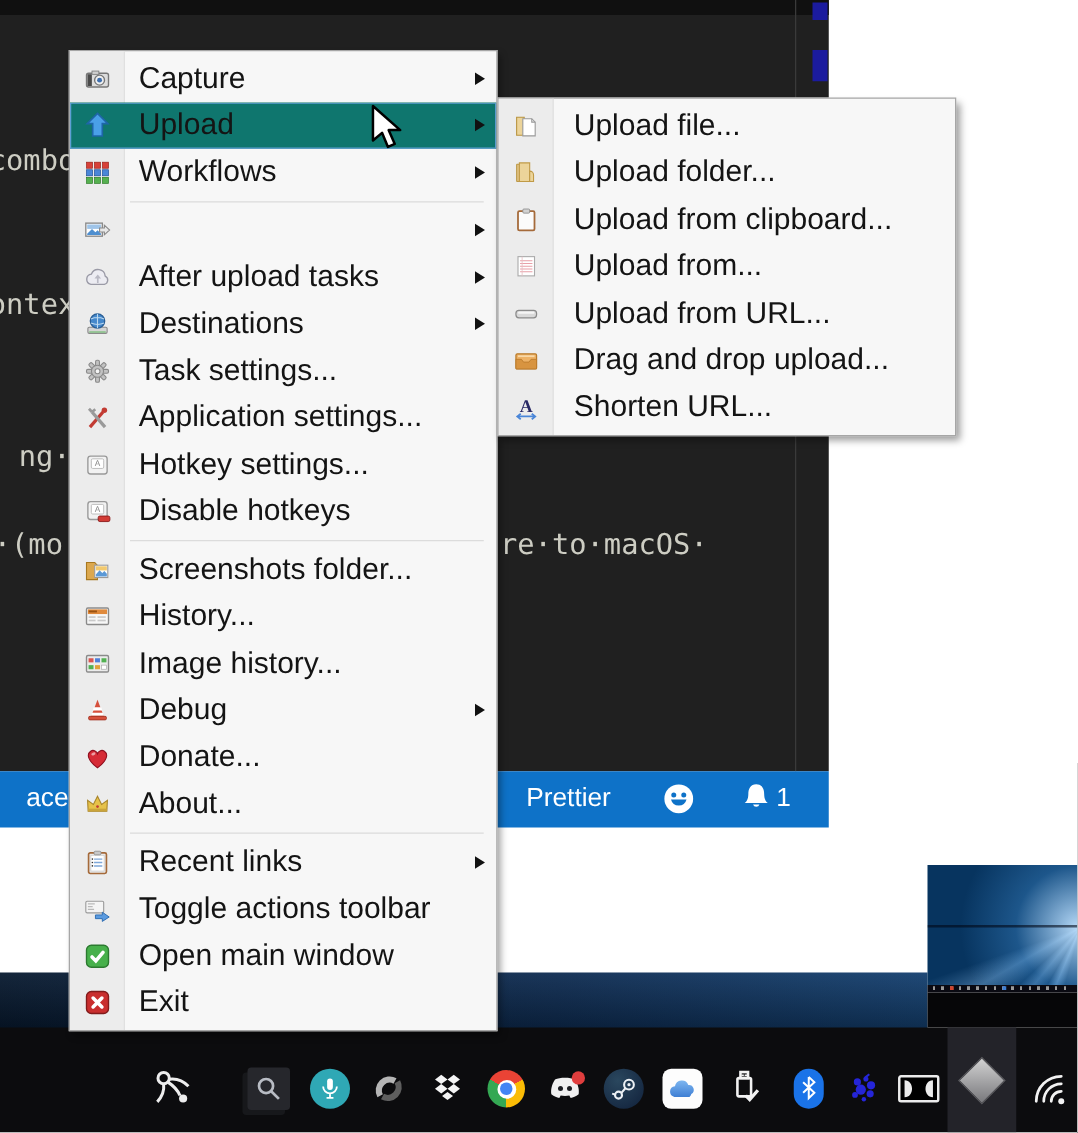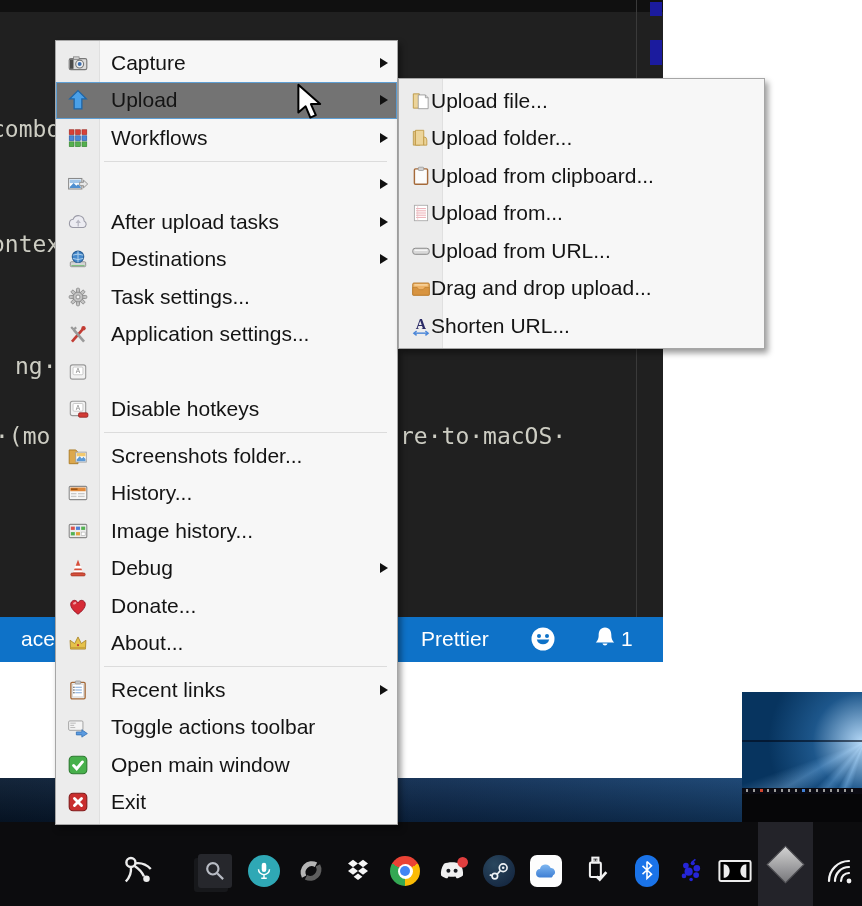--- a/index.html
+++ b/index.html
@@ -62,27 +62,27 @@
   #diamond-ic{width:25px;height:25px;transform:rotate(45deg);border:1px solid #5a5a5e;
      background:linear-gradient(135deg,#d2d2d2,#78787c);}
   
   .menu{position:absolute;background:#f7f7f7;border:1px solid #a6a6a6;
         box-shadow:3px 4px 6px rgba(0,0,0,.4);padding:3px 0;box-sizing:border-box;z-index:30;}
   #mainmenu{left:55px;top:40px;width:343px;}
   #submenu{left:398px;top:78px;width:367px;z-index:31;}
   .menu .gutter{position:absolute;left:0;top:0;bottom:0;width:43px;background:#ececec;border-right:1px solid #e0e0e0;}
   .mi{position:relative;height:37.5px;display:flex;align-items:center;}
   .mi .ic{position:absolute;left:8px;width:28px;height:26px;display:flex;align-items:center;justify-content:center;}
-  .mi .lb{margin-left:55px;font-size:21px;color:#141414;white-space:nowrap;}
+  .mi .lb{margin-left:55px;font-size:24px;color:#141414;white-space:nowrap;}
   .mi .ar{position:absolute;right:9px;width:0;height:0;border-left:8px solid #111;
           border-top:5.5px solid transparent;border-bottom:5.5px solid transparent;}
-  .mi.hl{background:#737373;box-shadow:inset 0 0 0 1px #5e9fd4;}
+  .mi.hl{background:#0f766e;box-shadow:inset 0 0 0 1px #5e9fd4;}
   .msep{height:9px;position:relative;}
   .msep::after{content:"";position:absolute;left:48px;right:10px;top:4px;height:1px;background:#dcdcdc;}
-  #submenu .mi .lb{margin-left:32px;}
+  #submenu .mi .lb{margin-left:60px;}
   
   #cursor{position:absolute;left:295px;top:83px;z-index:50;}
 </style>
 </head>
 <body>
 
 <div id="screen">
 
   <div id="editor">
     <div class="topband"></div>
@@ -370,20 +370,21 @@
     </div>
 
     <div class="mi">
       <span class="ic">
           <svg width="22" height="22" viewBox="0 0 20 20">
             <rect x="3" y="3.5" width="14" height="13" rx="2" fill="#f2f2f2" stroke="#999"></rect>
             <rect x="5.5" y="5.5" width="9" height="7" rx="1" fill="#fff" stroke="#bbb" stroke-width=".7"></rect>
             <text x="10" y="11" font-size="6" fill="#888" text-anchor="middle" font-family="Liberation Sans,sans-serif">A</text>
           </svg>
         </span>
+      <span class="lb">Hotkey settings...</span>
     </div>
 
     <div class="mi">
       <span class="ic">
           <svg width="22" height="22" viewBox="0 0 20 20">
             <rect x="3" y="3" width="14" height="13" rx="2" fill="#f2f2f2" stroke="#999"></rect>
             <rect x="5.5" y="5" width="9" height="7" rx="1" fill="#fff" stroke="#bbb" stroke-width=".7"></rect>
             <text x="10" y="10.5" font-size="6" fill="#888" text-anchor="middle" font-family="Liberation Sans,sans-serif">A</text>
             <rect x="10.5" y="13.5" width="8.5" height="4" rx="1.2" fill="#d23b35" stroke="#8f1f1f" stroke-width=".7"></rect>
           </svg>

